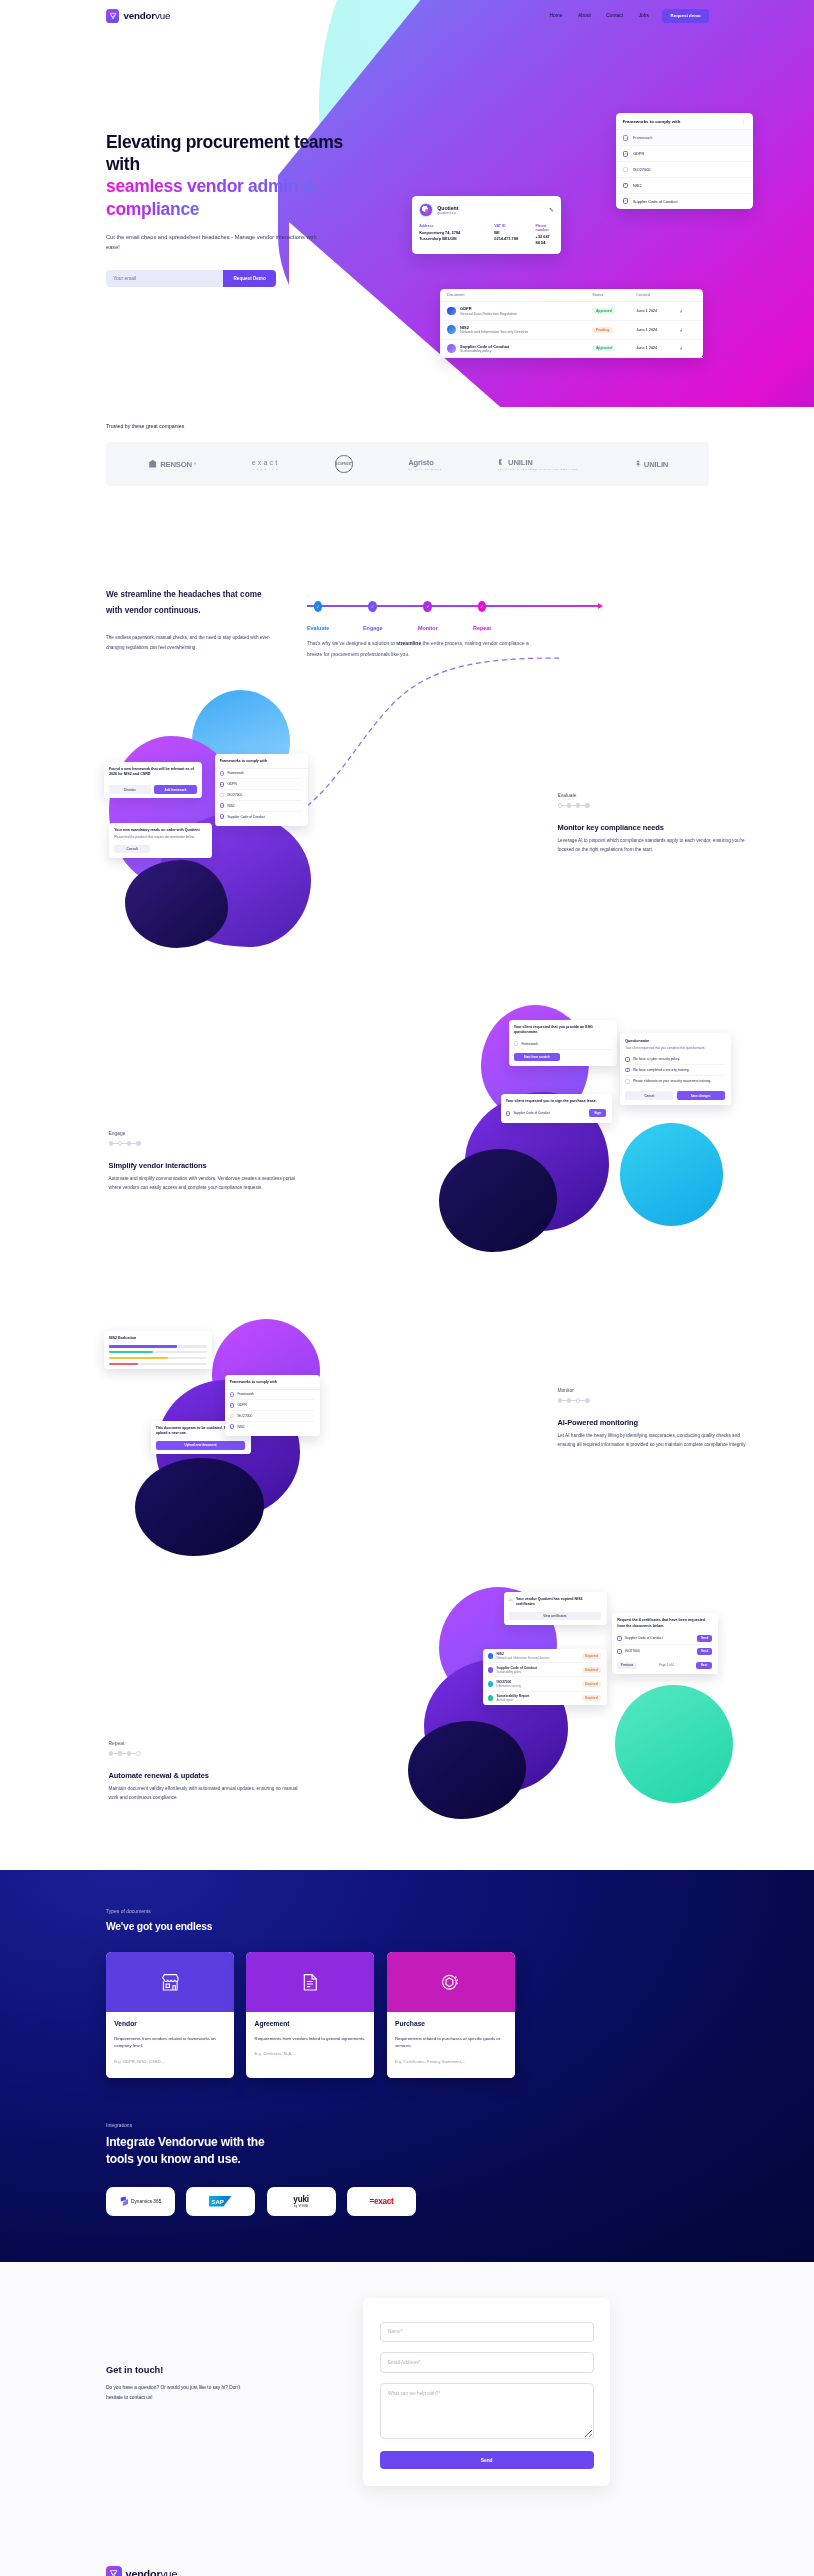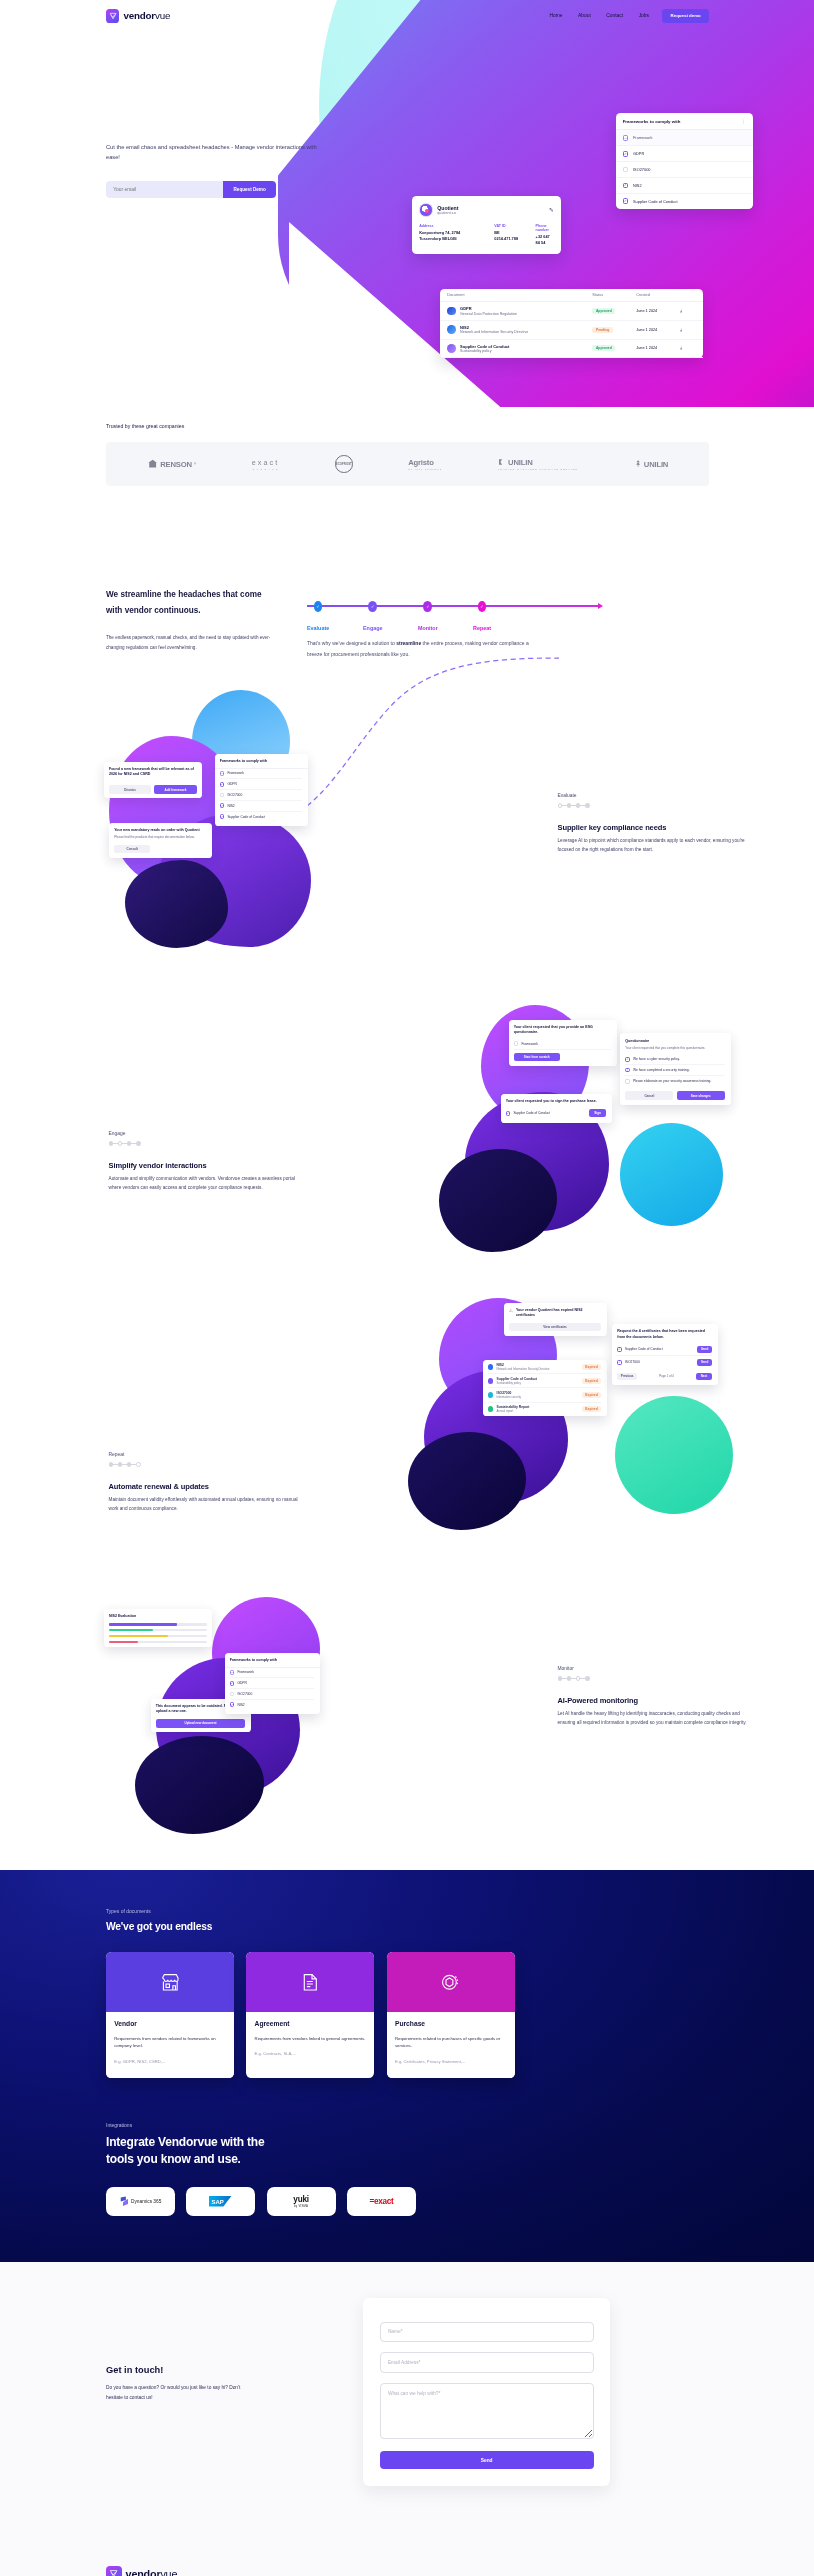--- a/index.html
+++ b/index.html
@@ -295,20 +295,25 @@
         <a href="#">Home</a>
         <a href="#">About</a>
         <a href="#">Contact</a>
         <a href="#">Jobs</a>
       </div>
       <button class="nav-cta">Request demo</button>
     </nav>
 
     <div class="hero-inner">
       <div class="hero-content">
+        <h1 class="hero-h1">
+          <span>Elevating procurement teams with</span><br>
+          <span class="grad">seamless vendor admin &amp;</span><br>
+          <span class="grad">compliance</span>
+        </h1>
         <p class="hero-sub">Cut the email chaos and spreadsheet headaches - Manage vendor interactions with ease!</p>
         <div class="hero-form">
           <input type="text" placeholder="Your email" style="">
           <button>Request Demo</button>
         </div>
       </div>
     </div>
 
     <div class="mock mock-frameworks">
       <div class="mock-fw-head">
@@ -527,21 +532,21 @@
       <div class="feat-eyebrow">Evaluate</div>
       <div class="steps">
         <span class="step-d active"></span>
           <span class="step-bar"></span>
           <span class="step-d"></span>
           <span class="step-bar"></span>
           <span class="step-d"></span>
           <span class="step-bar"></span>
           <span class="step-d"></span>
       </div>
-      <h3 class="feat-h3">Supplier key compliance needs</h3>
+      <h3 class="feat-h3">Monitor key compliance needs</h3>
       <p class="feat-p">Leverage AI to pinpoint which compliance standards apply to each vendor, ensuring you're focused on the right regulations from the start.</p>
     </div>
   </section>
 
   <section class="feature" style="height:309px">
     <div class="feat-text" style="position:absolute;left:46px;top:137px;">
       <div class="feat-eyebrow">Engage</div>
       <div class="steps">
         <span class="step-d"></span>
           <span class="step-bar"></span>
@@ -598,20 +603,85 @@
             </div>
         </div>
         <div style="display:flex;gap:3.1px;padding:3.1px 5.7px 5.2px">
           <div class="mini-btn ghost" style="flex:1;margin:0">Cancel</div>
           <div class="mini-btn" style="flex:1;margin:0">Save changes</div>
         </div>
       </div>
     </div>
   </section>
 
+  <section class="feature" style="height:289px">
+    <div class="art" style="position:absolute;left:31px;top:0;width:392px;height:289px">
+      <div class="blob" style="left:118px;top:15.5px;width:108px;height:108px;background:linear-gradient(150deg,#c24bff,#8b3df0);border-radius:50% 50% 48% 52%/52% 48% 52% 48%;"></div>
+      <div class="blob" style="left:62px;top:77px;width:144px;height:139px;background:linear-gradient(150deg,#7a2ee8,#3a1096);border-radius:48% 52% 52% 48%/50% 52% 48% 50%;"></div>
+      <div class="blob" style="left:41px;top:155px;width:129px;height:98px;background:linear-gradient(140deg,#1b1060,#0a0538);border-radius:52% 48% 55% 45%/50% 48% 52% 50%;"></div>
+
+      <div class="mini" style="left:10.3px;top:28px;width:108px;">
+        <div class="mini-t">NIS2 Evaluation</div>
+        <div style="margin-top:4.1px">
+          <div style="height:2.1px;background:#e9e9f2;border-radius:1px;margin-bottom:3.6px">
+              <div style="height:2.1px;width:70%;background:#7b52f5;border-radius:1px"></div>
+            </div>
+          <div style="height:2.1px;background:#e9e9f2;border-radius:1px;margin-bottom:3.6px">
+              <div style="height:2.1px;width:45%;background:#2fcf8e;border-radius:1px"></div>
+            </div>
+          <div style="height:2.1px;background:#e9e9f2;border-radius:1px;margin-bottom:3.6px">
+              <div style="height:2.1px;width:60%;background:#f0c93a;border-radius:1px"></div>
+            </div>
+          <div style="height:2.1px;background:#e9e9f2;border-radius:1px">
+              <div style="height:2.1px;width:30%;background:#ef5d7a;border-radius:1px"></div>
+            </div>
+        </div>
+      </div>
+      <div class="mini" style="left:57px;top:118px;width:100px;">
+        <div class="mini-t">This document appears to be outdated. Please upload a new one.</div>
+        <div class="mini-btn" style="margin-top:4.6px">Upload new document</div>
+      </div>
+      <div class="mini" style="left:131px;top:72px;width:95px;padding:0;">
+        <div style="padding:4.6px 5.2px;border-bottom:0.5px solid #f0f0f6;font-size:3.6px;font-weight:700;color:#14143a">Frameworks to comply with</div>
+        <div style="padding:0 5.2px 4.1px">
+          <div class="mini-row">
+              <span class="cbx dash" style="width:4.6px;height:4.6px;font-size:3.1px">–</span>
+              <span>Framework</span>
+            </div>
+          <div class="mini-row">
+              <span class="cbx on" style="width:4.6px;height:4.6px;font-size:3.1px">✓</span>
+              <span>GDPR</span>
+            </div>
+          <div class="mini-row">
+              <span class="cbx off" style="width:4.6px;height:4.6px"></span>
+              <span>ISO27000</span>
+            </div>
+          <div class="mini-row">
+              <span class="cbx on" style="width:4.6px;height:4.6px;font-size:3.1px">✓</span>
+              <span>NIS2</span>
+            </div>
+        </div>
+      </div>
+    </div>
+    <div class="feat-text" style="position:absolute;left:495px;top:85px;">
+      <div class="feat-eyebrow">Monitor</div>
+      <div class="steps">
+        <span class="step-d"></span>
+          <span class="step-bar"></span>
+          <span class="step-d"></span>
+          <span class="step-bar"></span>
+          <span class="step-d active"></span>
+          <span class="step-bar"></span>
+          <span class="step-d"></span>
+      </div>
+      <h3 class="feat-h3">AI-Powered monitoring</h3>
+      <p class="feat-p">Let AI handle the heavy lifting by identifying inaccuracies, conducting quality checks and ensuring all required information is provided so you maintain complete compliance integrity.</p>
+    </div>
+  </section>
+
   <section class="feature" style="height:278px">
     <div class="feat-text" style="position:absolute;left:46px;top:149px;">
       <div class="feat-eyebrow">Repeat</div>
       <div class="steps">
         <span class="step-d"></span>
           <span class="step-bar"></span>
           <span class="step-d"></span>
           <span class="step-bar"></span>
           <span class="step-d"></span>
           <span class="step-bar"></span>
@@ -670,85 +740,20 @@
               <span style="flex:1">ISO27000</span>
               <span class="mini-btn" style="width:14.4px;margin:0;padding:1.5px 0">Send</span>
             </div>
         </div>
         <div style="display:flex;align-items:center;gap:3.1px;padding:4.1px 5.7px 5.2px;font-size:2.9px;color:#6a6a88">
           <span class="mini-btn ghost" style="margin:0;padding:1.5px 3.6px">Previous</span>
           <span style="flex:1;text-align:center">Page 1 of 4</span>
           <span class="mini-btn" style="margin:0;padding:1.5px 4.6px">Next</span>
         </div>
       </div>
-    </div>
-  </section>
-
-  <section class="feature" style="height:289px">
-    <div class="art" style="position:absolute;left:31px;top:0;width:392px;height:289px">
-      <div class="blob" style="left:118px;top:15.5px;width:108px;height:108px;background:linear-gradient(150deg,#c24bff,#8b3df0);border-radius:50% 50% 48% 52%/52% 48% 52% 48%;"></div>
-      <div class="blob" style="left:62px;top:77px;width:144px;height:139px;background:linear-gradient(150deg,#7a2ee8,#3a1096);border-radius:48% 52% 52% 48%/50% 52% 48% 50%;"></div>
-      <div class="blob" style="left:41px;top:155px;width:129px;height:98px;background:linear-gradient(140deg,#1b1060,#0a0538);border-radius:52% 48% 55% 45%/50% 48% 52% 50%;"></div>
-
-      <div class="mini" style="left:10.3px;top:28px;width:108px;">
-        <div class="mini-t">NIS2 Evaluation</div>
-        <div style="margin-top:4.1px">
-          <div style="height:2.1px;background:#e9e9f2;border-radius:1px;margin-bottom:3.6px">
-              <div style="height:2.1px;width:70%;background:#7b52f5;border-radius:1px"></div>
-            </div>
-          <div style="height:2.1px;background:#e9e9f2;border-radius:1px;margin-bottom:3.6px">
-              <div style="height:2.1px;width:45%;background:#2fcf8e;border-radius:1px"></div>
-            </div>
-          <div style="height:2.1px;background:#e9e9f2;border-radius:1px;margin-bottom:3.6px">
-              <div style="height:2.1px;width:60%;background:#f0c93a;border-radius:1px"></div>
-            </div>
-          <div style="height:2.1px;background:#e9e9f2;border-radius:1px">
-              <div style="height:2.1px;width:30%;background:#ef5d7a;border-radius:1px"></div>
-            </div>
-        </div>
-      </div>
-      <div class="mini" style="left:57px;top:118px;width:100px;">
-        <div class="mini-t">This document appears to be outdated. Please upload a new one.</div>
-        <div class="mini-btn" style="margin-top:4.6px">Upload new document</div>
-      </div>
-      <div class="mini" style="left:131px;top:72px;width:95px;padding:0;">
-        <div style="padding:4.6px 5.2px;border-bottom:0.5px solid #f0f0f6;font-size:3.6px;font-weight:700;color:#14143a">Frameworks to comply with</div>
-        <div style="padding:0 5.2px 4.1px">
-          <div class="mini-row">
-              <span class="cbx dash" style="width:4.6px;height:4.6px;font-size:3.1px">–</span>
-              <span>Framework</span>
-            </div>
-          <div class="mini-row">
-              <span class="cbx on" style="width:4.6px;height:4.6px;font-size:3.1px">✓</span>
-              <span>GDPR</span>
-            </div>
-          <div class="mini-row">
-              <span class="cbx off" style="width:4.6px;height:4.6px"></span>
-              <span>ISO27000</span>
-            </div>
-          <div class="mini-row">
-              <span class="cbx on" style="width:4.6px;height:4.6px;font-size:3.1px">✓</span>
-              <span>NIS2</span>
-            </div>
-        </div>
-      </div>
-    </div>
-    <div class="feat-text" style="position:absolute;left:495px;top:85px;">
-      <div class="feat-eyebrow">Monitor</div>
-      <div class="steps">
-        <span class="step-d"></span>
-          <span class="step-bar"></span>
-          <span class="step-d"></span>
-          <span class="step-bar"></span>
-          <span class="step-d active"></span>
-          <span class="step-bar"></span>
-          <span class="step-d"></span>
-      </div>
-      <h3 class="feat-h3">AI-Powered monitoring</h3>
-      <p class="feat-p">Let AI handle the heavy lifting by identifying inaccuracies, conducting quality checks and ensuring all required information is provided so you maintain complete compliance integrity.</p>
     </div>
   </section>
 
   <section class="dark">
     <div class="dark-inner">
       <div class="dark-eyebrow">Types of documents</div>
       <h2 class="dark-h2">We've got you endless</h2>
       <div class="doc-cards">
         <div class="doc-card">
           <div class="doc-top" style="background:#5b3ee0">

